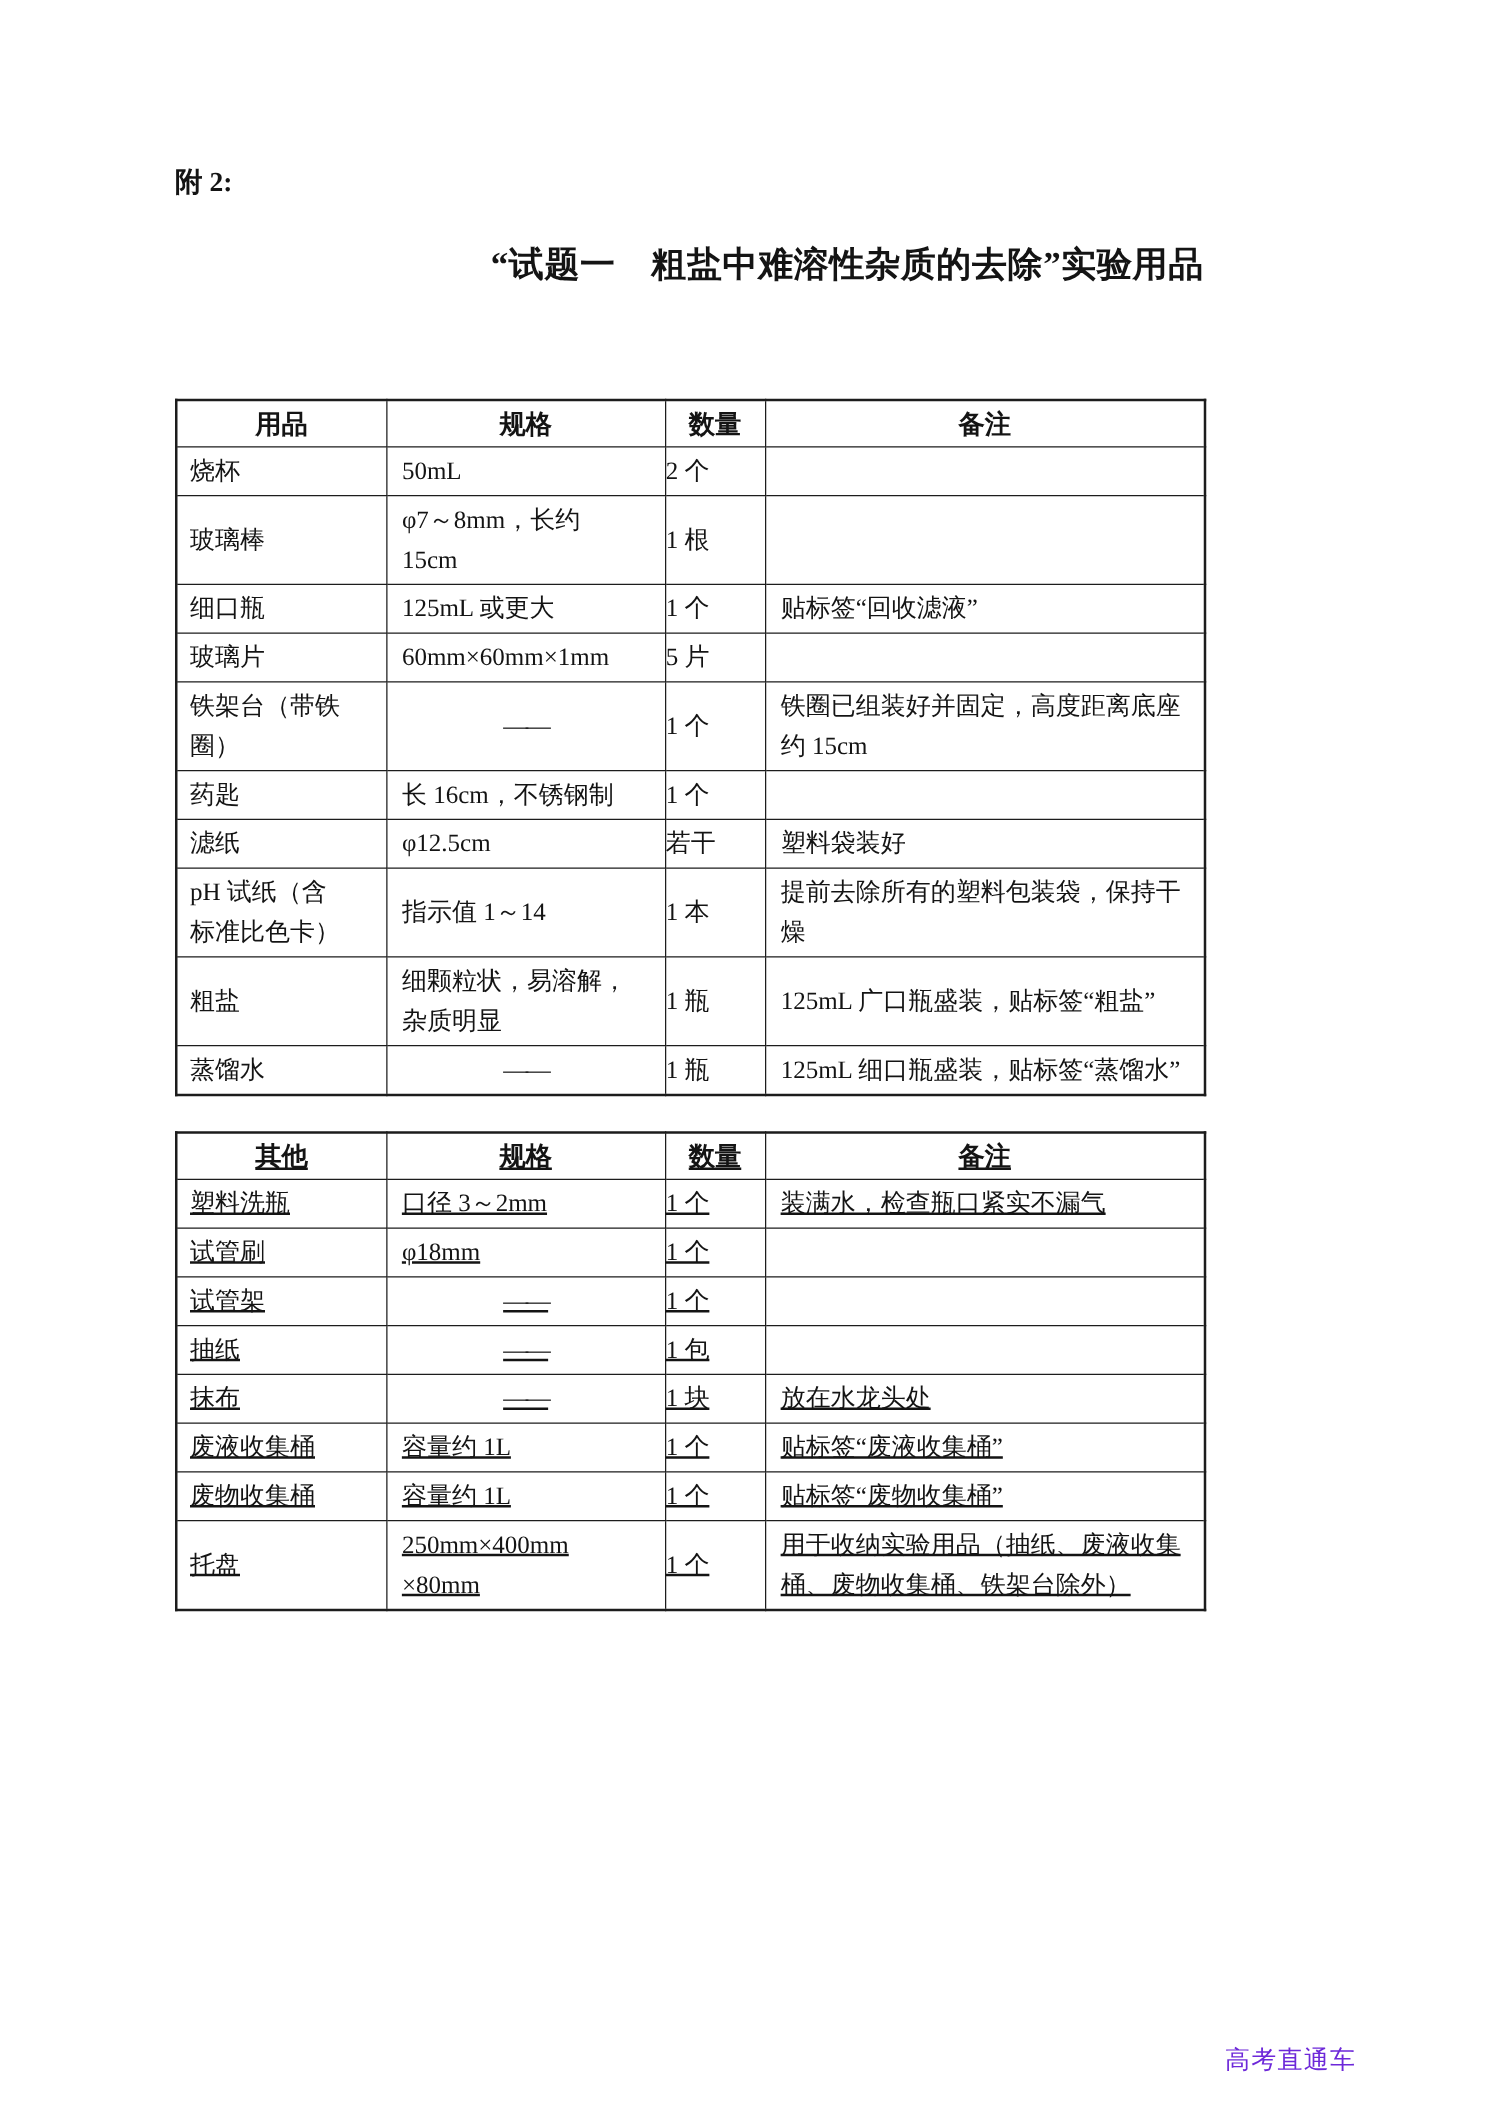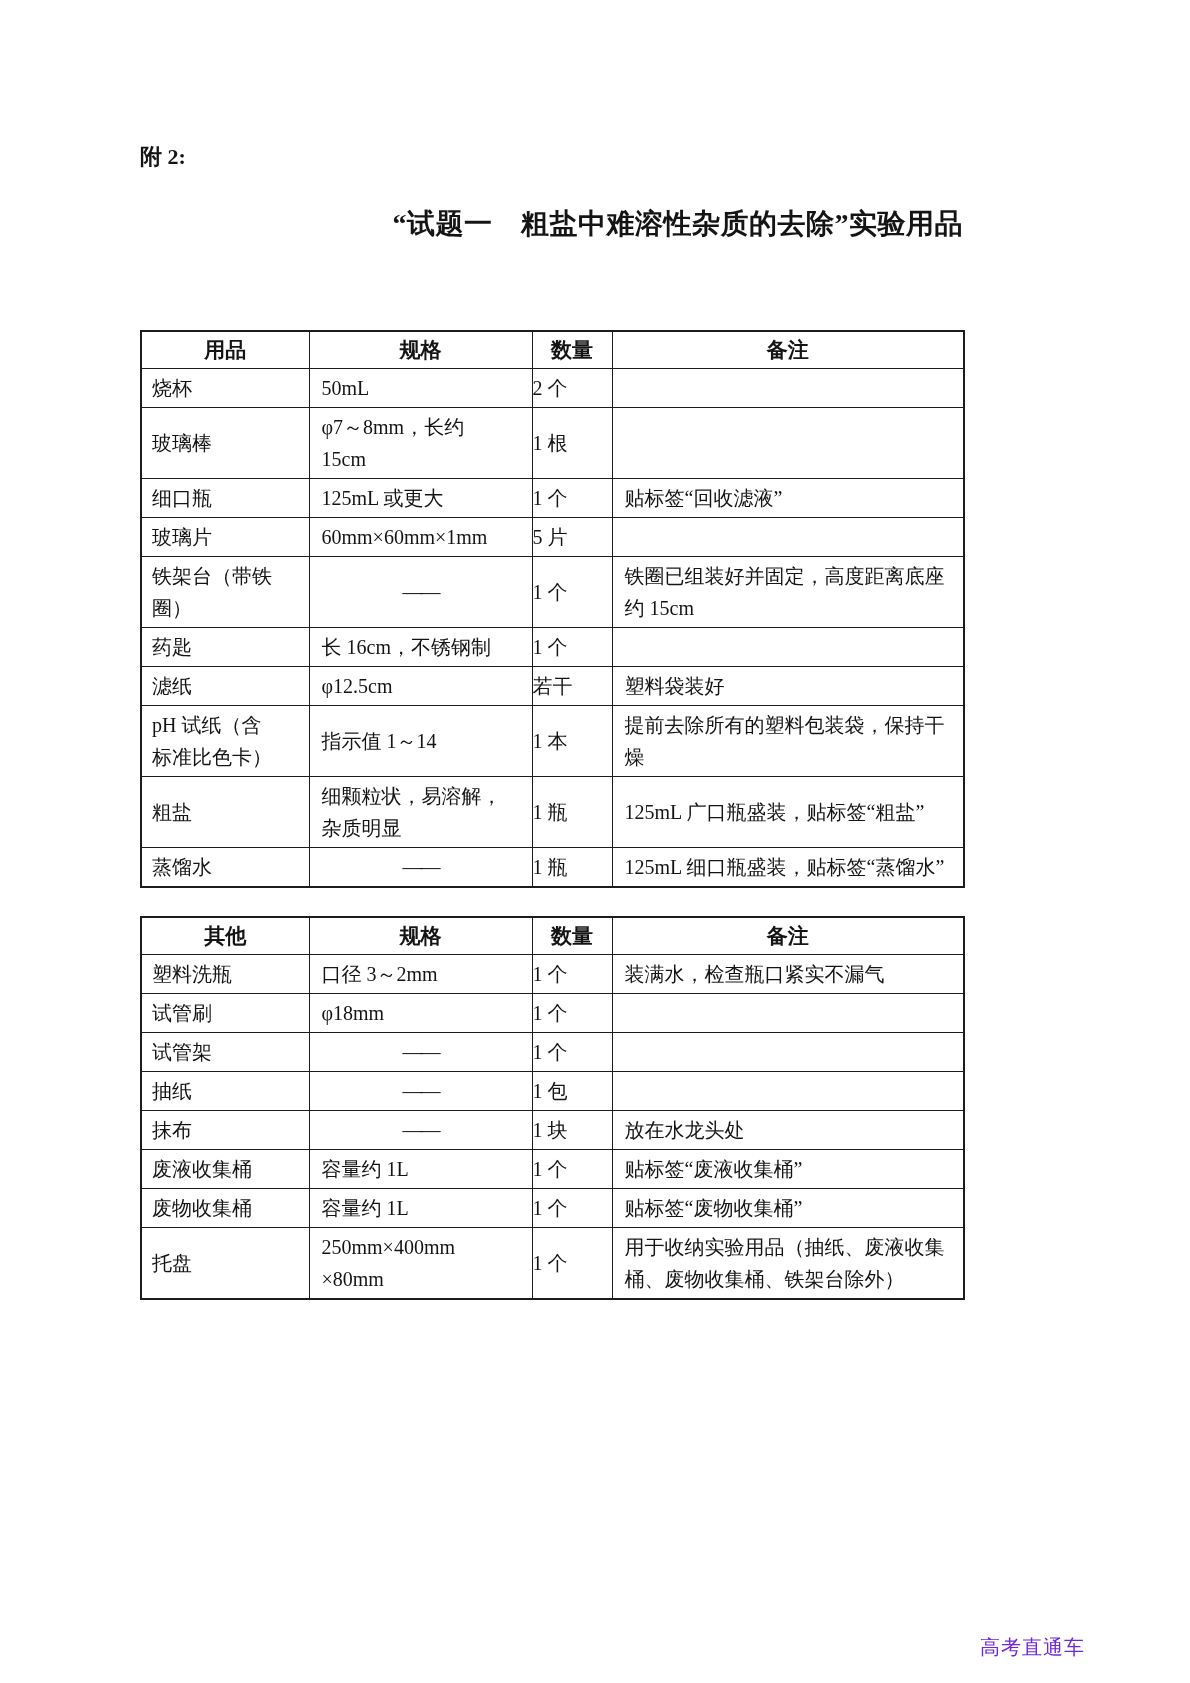--- a/index.html
+++ b/index.html
@@ -15,37 +15,37 @@
   .content {
     position: absolute;
     left: 140px;
     top: 126px;
     width: 823px;
   }
   .appendix {
     font-size: 22px;
     font-weight: bold;
     line-height: 30px;
-    margin: 16px 0 32px 0;
+    margin: 5px 0 32px 0;
   }
   .title {
     font-size: 28px;
     font-weight: bold;
     text-align: right;
     line-height: 40px;
     margin: 0 0 86px 0;
     letter-spacing: 0.5px;
   }
   table.supplies {
     border-collapse: collapse;
     width: 823px;
     table-layout: fixed;
     border: 2px solid #1c1c1c;
   }
-  table.supplies.second { margin-top: 28px; }
+  table.supplies.second { margin-top: 28px; text-decoration: underline; }
   col.c1 { width: 168px; }
   col.c2 { width: 223px; }
   col.c3 { width: 80px; }
   col.c4 { width: 352px; }
   th, td {
     border: 1px solid #1c1c1c;
     font-size: 20px;
     line-height: 32px;
     vertical-align: middle;
     padding: 3px 4px 3px 12px;

